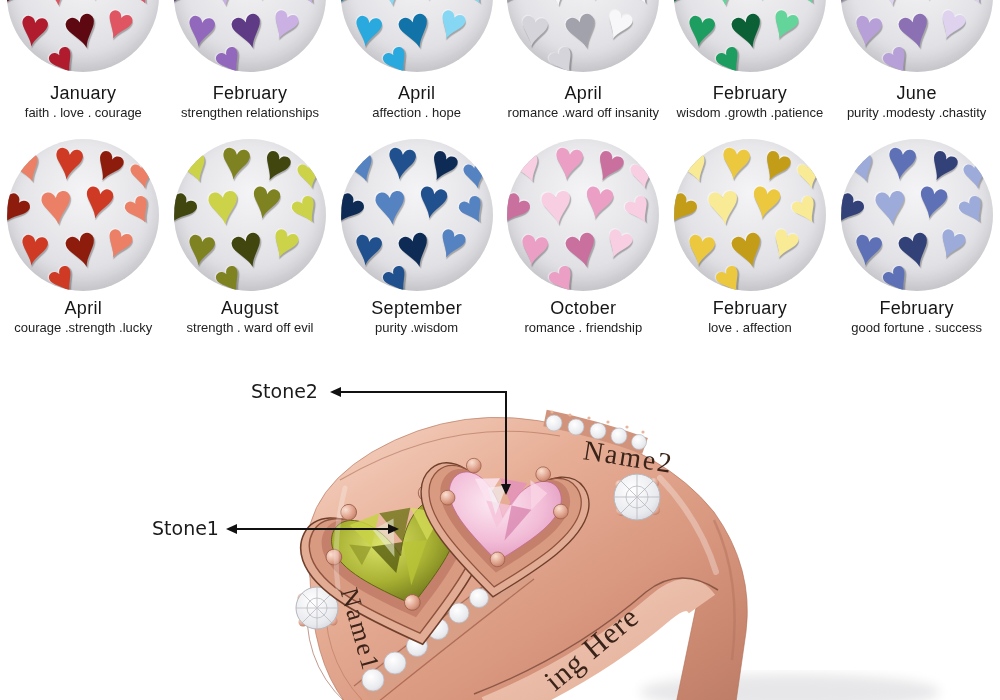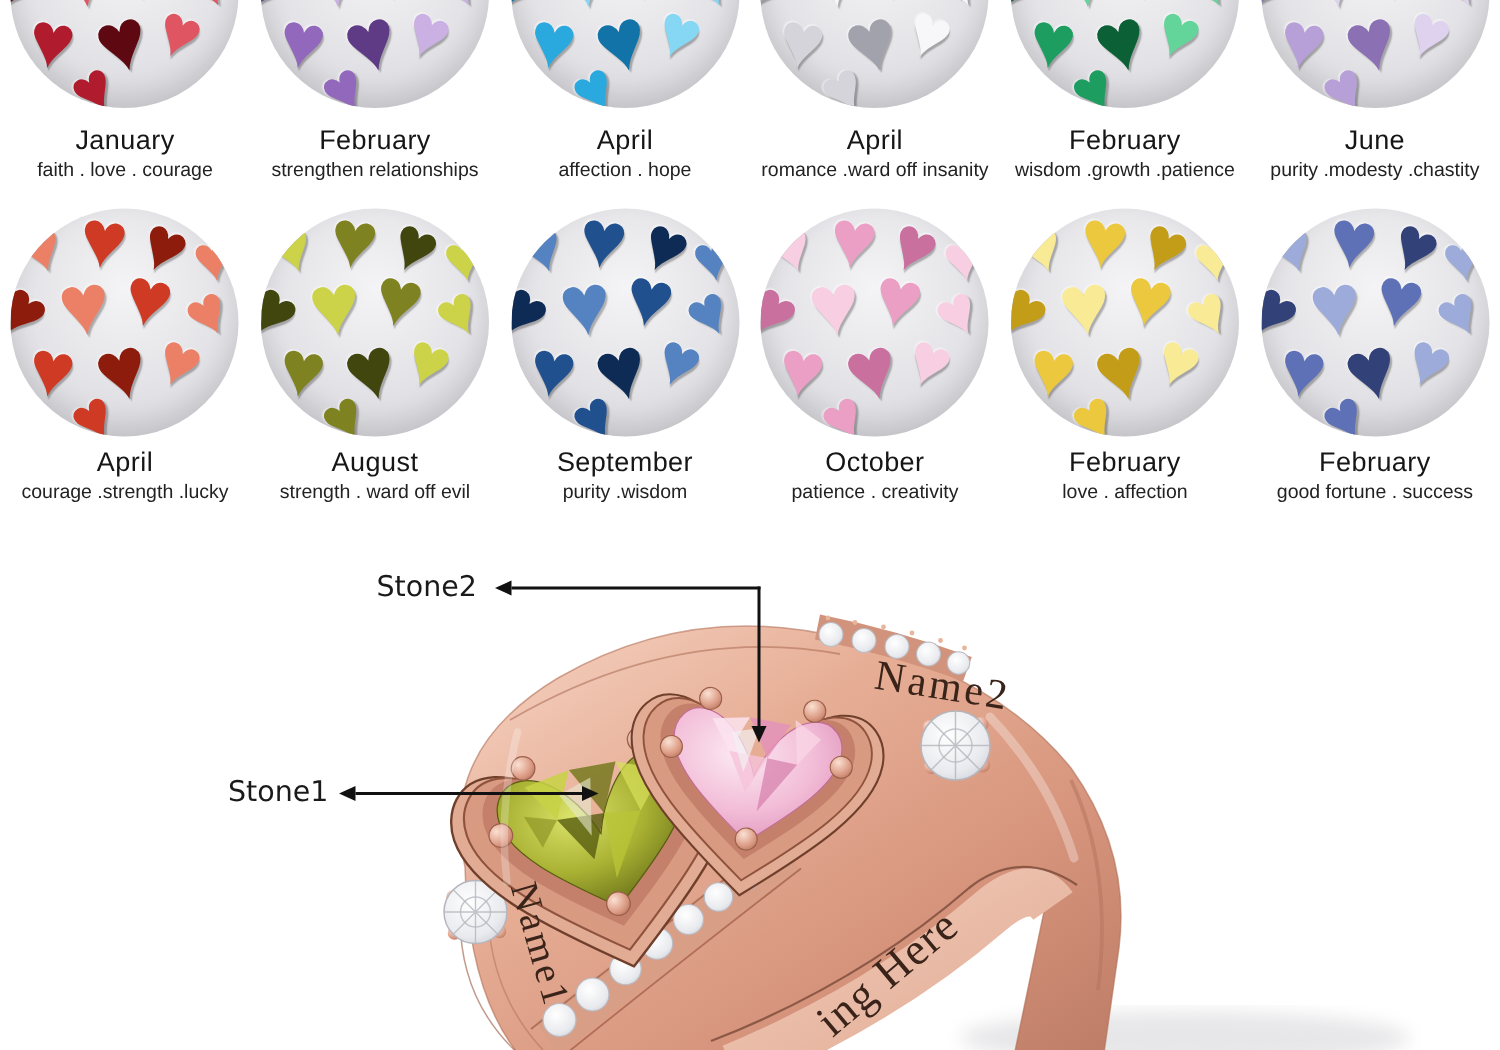--- a/index.html
+++ b/index.html
@@ -189,21 +189,21 @@
           <span class="gem-heart" style="left: -4%; top: 28%; font-size: 50px; transform: rotate(35deg); color: rgb(201, 112, 159);">♥</span>
           <span class="gem-heart" style="left: 21%; top: 24%; font-size: 58px; transform: rotate(-6deg); color: rgb(248, 207, 226);">♥</span>
           <span class="gem-heart" style="left: 50%; top: 22%; font-size: 54px; transform: rotate(12deg); color: rgb(235, 159, 197);">♥</span>
           <span class="gem-heart" style="left: 77%; top: 30%; font-size: 46px; transform: rotate(-28deg); color: rgb(248, 207, 226);">♥</span>
           <span class="gem-heart" style="left: 8%; top: 54%; font-size: 52px; transform: rotate(10deg); color: rgb(235, 159, 197);">♥</span>
           <span class="gem-heart" style="left: 37%; top: 52%; font-size: 58px; transform: rotate(-15deg); color: rgb(201, 112, 159);">♥</span>
           <span class="gem-heart" style="left: 64%; top: 52%; font-size: 48px; transform: rotate(22deg); color: rgb(248, 207, 226);">♥</span>
           <span class="gem-heart" style="left: 27%; top: 76%; font-size: 46px; transform: rotate(-30deg); color: rgb(235, 159, 197);">♥</span>
         </div>
       <div class="month-name">October</div>
-      <div class="month-meaning">patience . creativity</div>
+      <div class="month-meaning">romance . friendship</div>
     </div>
     <div class="month-cell">
       <div class="gem-circle">
           <span class="gem-heart" style="left: 4%; top: 2%; font-size: 48px; transform: rotate(-18deg); color: rgb(249, 234, 150);">♥</span>
           <span class="gem-heart" style="left: 30%; top: -4%; font-size: 54px; transform: rotate(8deg); color: rgb(236, 200, 62);">♥</span>
           <span class="gem-heart" style="left: 58%; top: 0%; font-size: 50px; transform: rotate(25deg); color: rgb(196, 157, 24);">♥</span>
           <span class="gem-heart" style="left: 80%; top: 8%; font-size: 44px; transform: rotate(-10deg); color: rgb(249, 234, 150);">♥</span>
           <span class="gem-heart" style="left: -4%; top: 28%; font-size: 50px; transform: rotate(35deg); color: rgb(196, 157, 24);">♥</span>
           <span class="gem-heart" style="left: 21%; top: 24%; font-size: 58px; transform: rotate(-6deg); color: rgb(249, 234, 150);">♥</span>
           <span class="gem-heart" style="left: 50%; top: 22%; font-size: 54px; transform: rotate(12deg); color: rgb(236, 200, 62);">♥</span>

